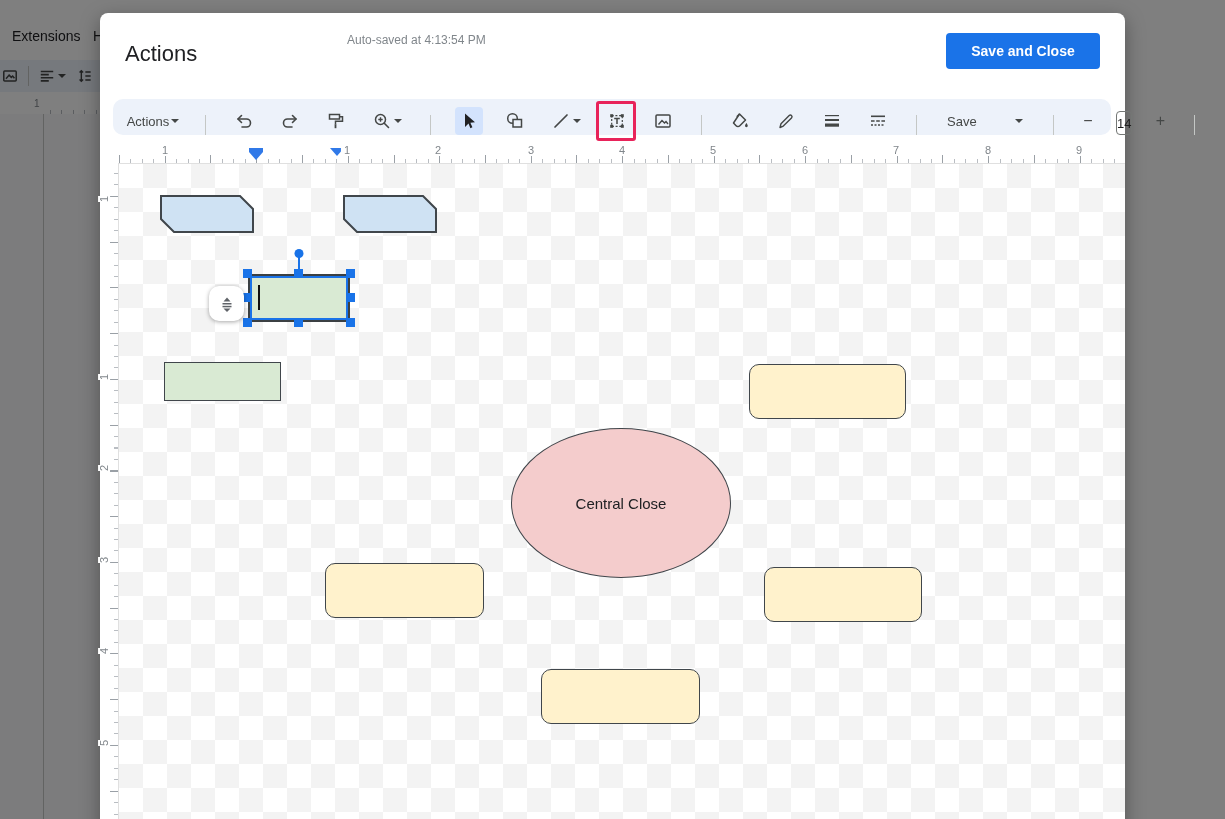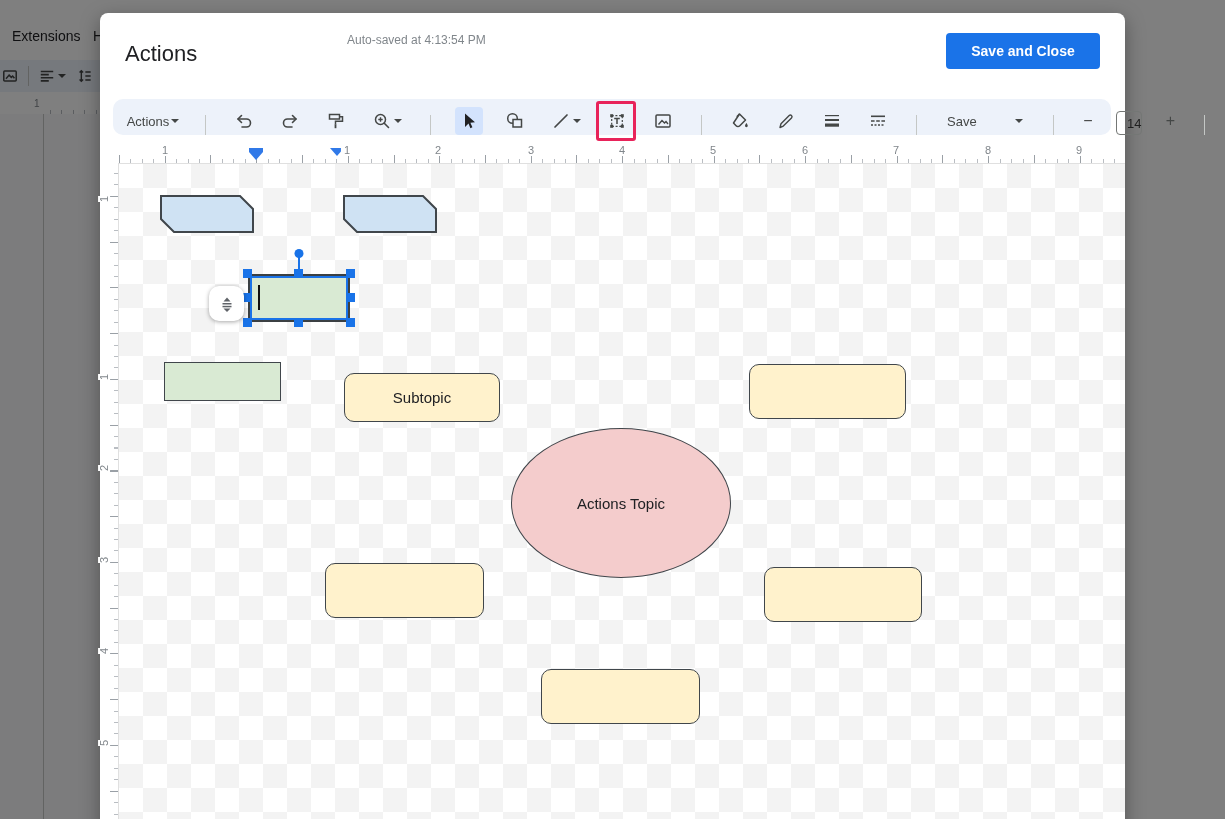--- a/index.html
+++ b/index.html
@@ -39,21 +39,21 @@
     padding:0 12px; gap:18px; }
   .tb-btn { position:relative; min-width:28px; height:28px; border-radius:4px;
     display:flex; align-items:center; justify-content:center; gap:2px; cursor:pointer;
     color:#444746; flex:0 0 auto; }
   .tb-btn.active { background:#d3e3fd; }
   .tb-label { font-size:13px; color:#444746; }
   .caret { width:0; height:0; border-left:4px solid transparent;
     border-right:4px solid transparent; border-top:4px solid #444746; }
   .tb-div { width:1px; height:20px; background:#c4c7c5; margin:0 6px; flex:0 0 auto; }
   .size-box { width:30px; height:24px; border:1px solid #747775; border-radius:4px;
-    display:flex; align-items:center; justify-content:center; font-size:13px; color:#1f1f1f;padding-left:10px; }
+    display:flex; align-items:center; justify-content:center; font-size:13px; color:#1f1f1f; }
   .glyph-b { font-weight:700; font-size:14px; }
   .glyph-i { font-style:italic; font-size:14px; font-family:"Liberation Serif", serif; }
   .glyph-u { text-decoration:underline; font-size:14px; }
   .glyph-a { font-size:13px; font-weight:700; border-bottom:3px solid #000; line-height:1.1; padding:0 1px; }
   .annotation { position:absolute; left:-7px; top:-6px; width:40px; height:40px;
     border:3px solid #e8235a; border-radius:3px; pointer-events:none; }
   svg.ic { display:block; }
   svg.ic * { vector-effect:non-scaling-stroke; }
 
   
@@ -336,26 +336,23 @@
       <svg class="ic" width="18" height="18" viewBox="0 0 18 18">
         <polygon points="9,2.5 12.5,6.5 5.5,6.5" fill="#5f6368"></polygon>
         <rect x="4.5" y="8" width="9" height="1.5" fill="#5f6368"></rect>
         <rect x="4.5" y="10.8" width="9" height="1.5" fill="#5f6368"></rect>
         <polygon points="9,17 12.5,13.5 5.5,13.5" fill="#5f6368"></polygon>
       </svg>
     </button>
 
     <div class="shp green-rect" style="left:45px;top:198px;width:117px;height:39px"></div>
 
-    <div class="shp yellow" style="left:225px;top:209px;width:156px;height:49px">
-      <span>Subtopic</span>
-    </div>
 
     <div class="shp ellipse" style="left:392px;top:264px;width:220px;height:150px">
-      <span>Actions Topic</span>
+      <span>Central Close</span>
     </div>
 
     <div class="shp yellow" style="left:630px;top:200px;width:157px;height:55px"></div>
     <div class="shp yellow" style="left:206px;top:399px;width:159px;height:55px"></div>
     <div class="shp yellow" style="left:645px;top:403px;width:158px;height:55px"></div>
     <div class="shp yellow" style="left:422px;top:505px;width:159px;height:55px"></div>
   </div>
 </div>
 
 </body></html>

